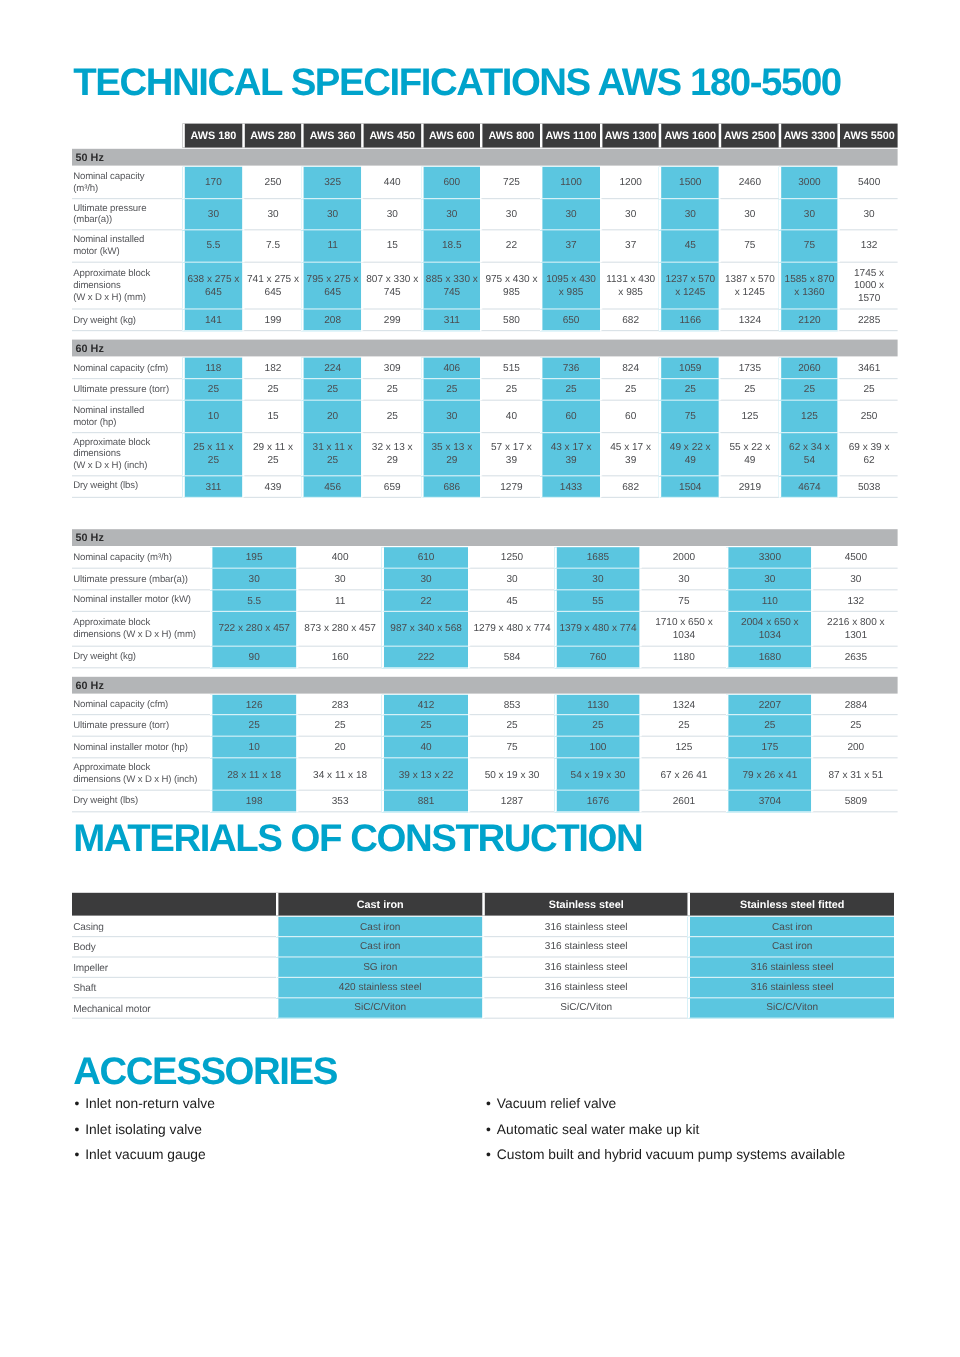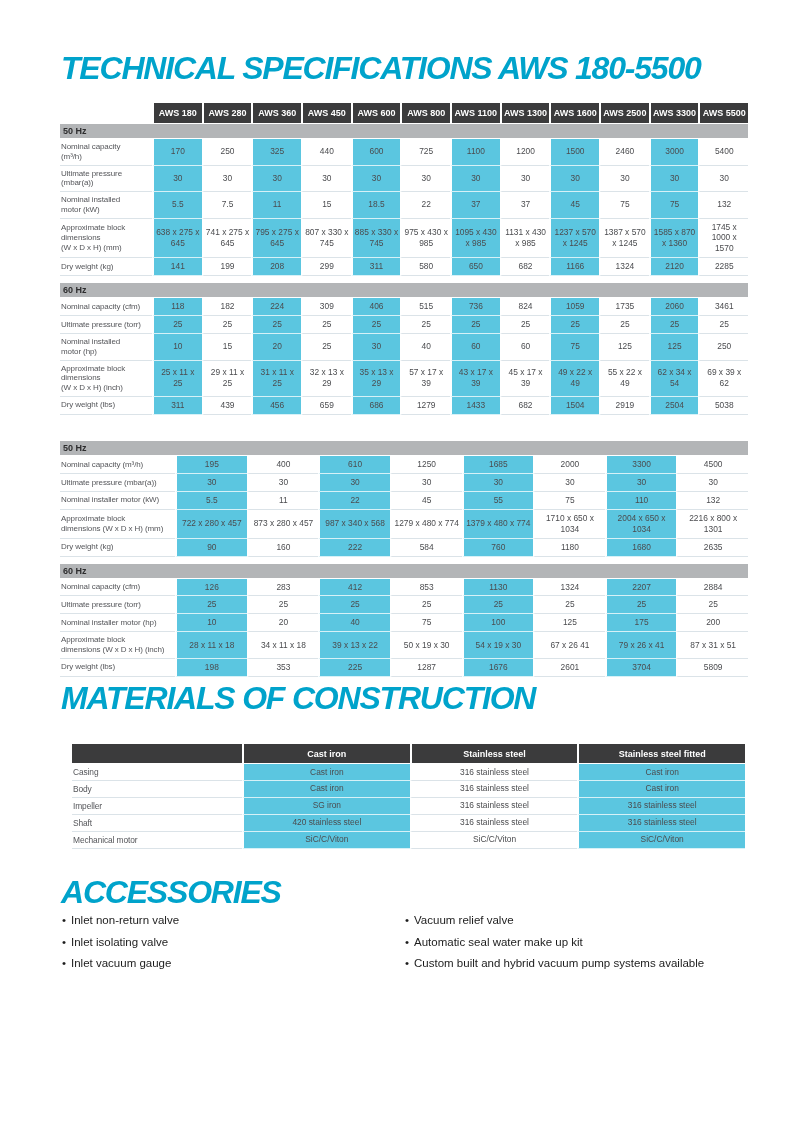--- a/index.html
+++ b/index.html
@@ -4,37 +4,37 @@
 <style>
   * { margin:0; padding:0; box-sizing:border-box; }
   html,body { background:#e8e8e8; }
   .page {
     position:relative; width:800px; height:1131px; background:#ffffff;
     margin:0 auto; overflow:hidden;
     font-family:"Liberation Sans", sans-serif;
   }
   .title {
     position:absolute; left:61px;
-    font-size:32px; font-weight:bold; font-style:italic;
+    font-size:32px; font-weight:bold; 
     letter-spacing:-1.2px; color:var(--accent,#00a3cb);
     white-space:nowrap;
   }
   .title-aws { top:50px; }
   .title-awd { top:394px; }
   .title-materials { top:680px; }
   .title-acc { top:874px; }
 
   .spec { position:absolute; left:60px; width:688px; }
   .spec.materials { width:685px; }
 
   .row { display:flex; }
   .spacer { flex:none; }
   .aws .spacer, .aws .rlabel { width:92px; }
   .awd .spacer, .awd .rlabel { width:115px; }
-  .materials .spacer, .materials .rlabel { width:170px;margin-left:12px; }
+  .materials .spacer, .materials .rlabel { width:170px; }
 
   .hcell {
     flex:1 1 0; height:20px; background:var(--dark,#3b3b3c);
     color:#ffffff; font-weight:bold; font-size:9px;
     display:flex; align-items:center; justify-content:center;
     border-left:2px solid #ffffff; white-space:nowrap;
   }
   .materials .hcell { height:19px; }
   .materials .spacer { background:var(--dark,#3b3b3c); height:19px; }
 
@@ -248,21 +248,21 @@
           <div class="dcell hl">311</div>
           <div class="dcell">439</div>
           <div class="dcell hl">456</div>
           <div class="dcell">659</div>
           <div class="dcell hl">686</div>
           <div class="dcell">1279</div>
           <div class="dcell hl">1433</div>
           <div class="dcell">682</div>
           <div class="dcell hl">1504</div>
           <div class="dcell">2919</div>
-          <div class="dcell hl">2504</div>
+          <div class="dcell hl">4674</div>
           <div class="dcell">5038</div>
         </div>
       </div>
     </div>
 
   <div class="spec awd" style="top:440px;">
       <div class="section">
         <div class="band">50 Hz</div>
         <div class="row drow">
           <div class="rlabel">Nominal capacity (m³/h)</div>
@@ -365,21 +365,21 @@
           <div class="dcell">50 x 19 x 30</div>
           <div class="dcell hl">54 x 19 x 30</div>
           <div class="dcell">67 x 26 41</div>
           <div class="dcell hl">79 x 26 x 41</div>
           <div class="dcell">87 x 31 x 51</div>
         </div>
         <div class="row drow">
           <div class="rlabel">Dry weight (lbs)</div>
           <div class="dcell hl">198</div>
           <div class="dcell">353</div>
-          <div class="dcell hl">225</div>
+          <div class="dcell hl">881</div>
           <div class="dcell">1287</div>
           <div class="dcell hl">1676</div>
           <div class="dcell">2601</div>
           <div class="dcell hl">3704</div>
           <div class="dcell">5809</div>
         </div>
       </div>
     </div>
 
   <div class="title title-materials">MATERIALS OF CONSTRUCTION</div>

